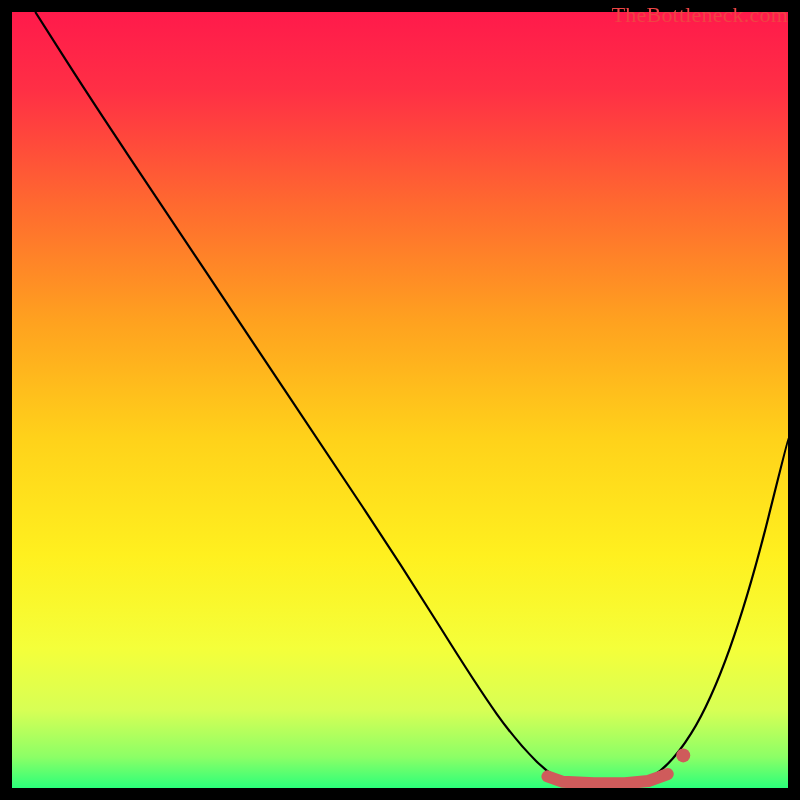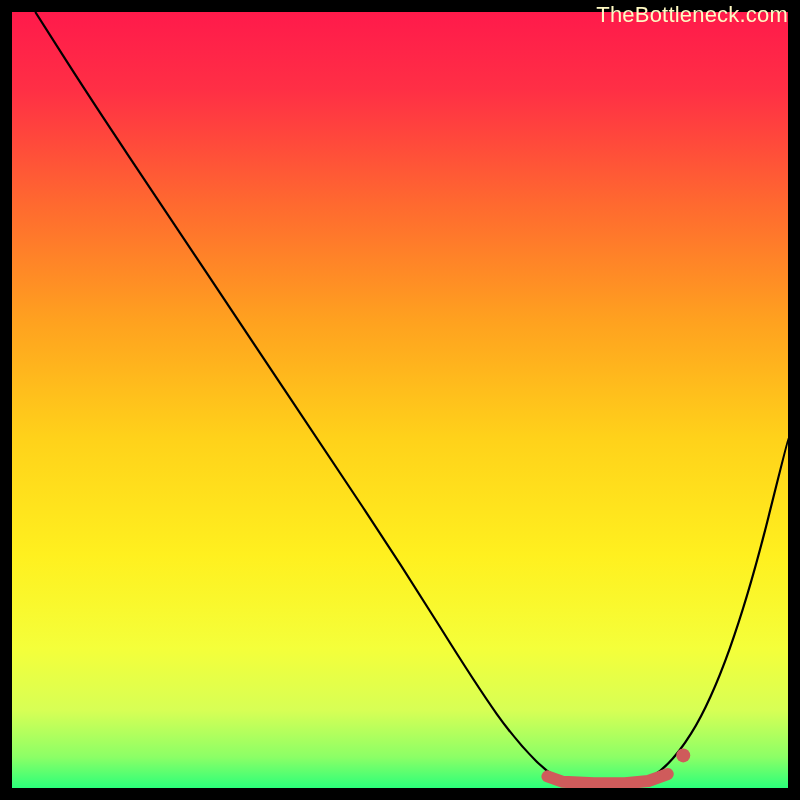--- a/index.html
+++ b/index.html
@@ -22,23 +22,23 @@
     position: absolute;
     left: 0;
     top: 0;
     width: 776px;
     height: 776px;
   }
   .watermark {
     position: absolute;
     top: 2px;
     right: 12px;
-    font-family: Liberation Sans, sans-serif;
+    font-family: Liberation Serif, serif;
     font-size: 22px;
-    color: #fef9c3;
+    color: #ef4444;
     letter-spacing: 0.2px;
     user-select: none;
   }
 </style>
 </head>
 <body>
 
 <div class="frame">
   <svg class="plot" viewBox="0 0 776 776">
     <defs>

